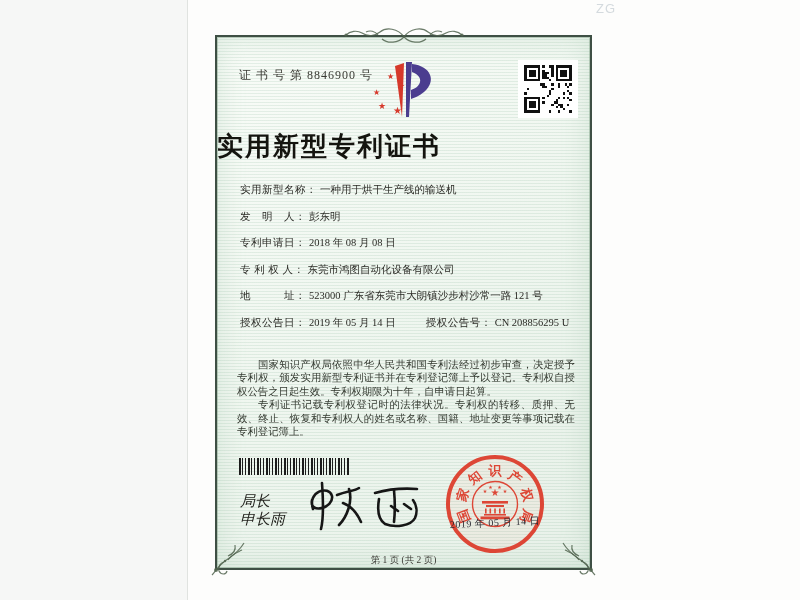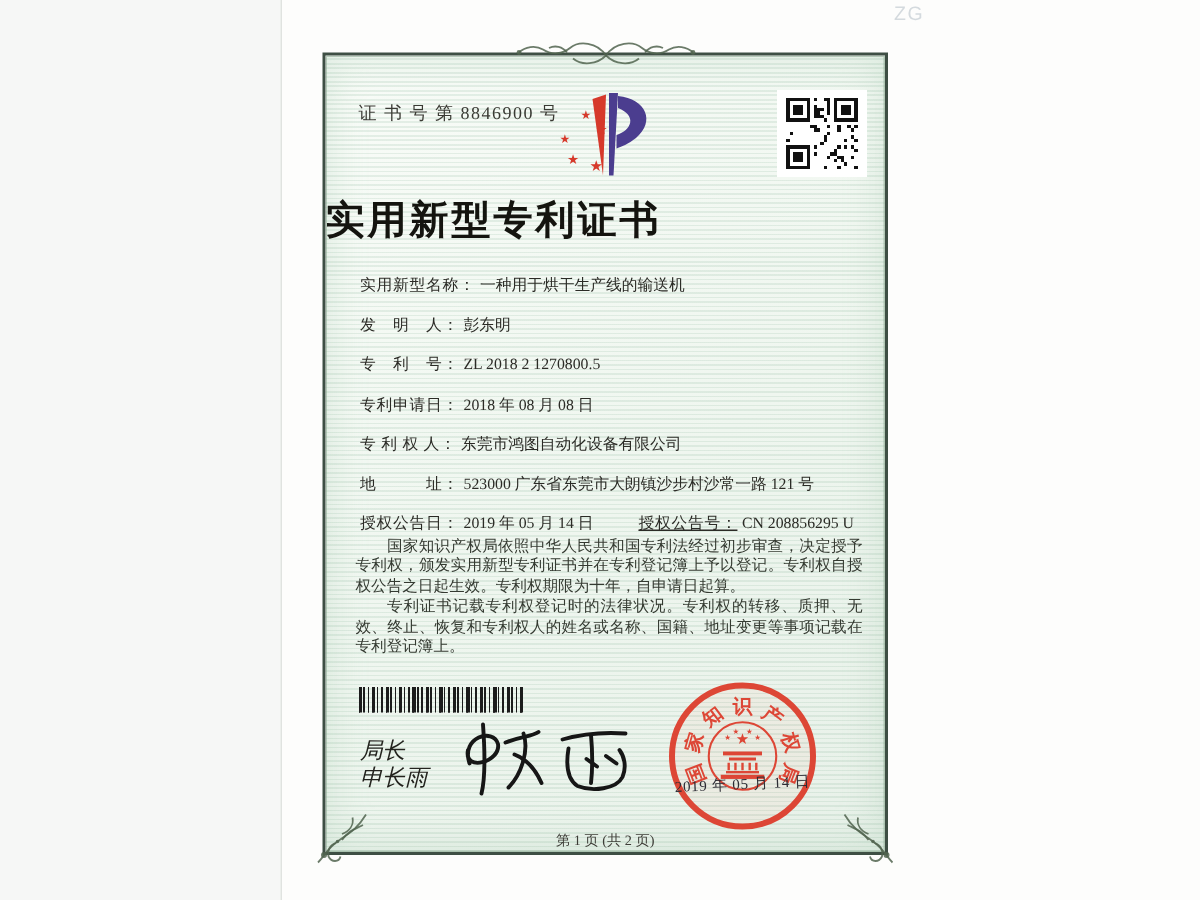--- a/index.html
+++ b/index.html
@@ -26,21 +26,21 @@
   .logo{position:absolute;left:152px;top:22px;width:70px;height:62px;}
   .qr{position:absolute;left:304px;top:26px;width:54px;height:52px;background:#fff;
     box-shadow:0 0 0 3px #fff;}
   .title{position:absolute;left:0;top:92px;width:100%;text-align:left;
     font-size:26px;font-weight:600;color:#14140f;letter-spacing:2px;}
   
   .fields{position:absolute;left:23px;top:146px;right:14px;font-size:10.5px;color:#2b2b26;}
   .field-row{height:16px;margin-bottom:10.5px;white-space:nowrap;}
   .f-label{letter-spacing:.5px;}
   .f-value{margin-left:3px;}
-  .grant2{margin-left:30px;text-decoration:underline;}
+  .grant2{margin-left:30px;}
   
   .paras{position:absolute;left:20px;top:321px;right:15px;font-size:10.4px;line-height:13.4px;
     color:#343a31;text-align:justify;}
   .paras p{margin:0;text-indent:21px;}
   
   .barcode{position:absolute;left:22px;top:421px;width:110px;height:17px;
     background:
       repeating-linear-gradient(90deg,#1c1c1c 0 1px,transparent 1px 3px),
       repeating-linear-gradient(90deg,#1c1c1c 0 2px,transparent 2px 9px),
       repeating-linear-gradient(90deg,#1c1c1c 0 1px,transparent 1px 6px);}
@@ -180,23 +180,20 @@
 
     <div class="title" data-name="certificate-title">实用新型专利证书</div>
 
     <div class="fields" data-name="fields-section">
       <div class="field-row" data-name="field-row-name">
         <span class="f-label" data-name="field-label">实用新型名称：</span><span class="f-value" data-name="field-value">一种用于烘干生产线的输送机</span>
       </div>
       <div class="field-row" data-name="field-row-inventor">
         <span class="f-label" data-name="field-label">发　明　人：</span><span class="f-value" data-name="field-value">彭东明</span>
       </div>
-      <div class="field-row" data-name="field-row-patent-no">
-        <span class="f-label" data-name="field-label">专　利　号：</span><span class="f-value" data-name="field-value">ZL 2018 2 1270800.5</span>
-      </div>
       <div class="field-row" data-name="field-row-filing-date">
         <span class="f-label" data-name="field-label">专利申请日：</span><span class="f-value" data-name="field-value">2018 年 08 月 08 日</span>
       </div>
       <div class="field-row" data-name="field-row-patentee">
         <span class="f-label" data-name="field-label">专 利 权 人：</span><span class="f-value" data-name="field-value">东莞市鸿图自动化设备有限公司</span>
       </div>
       <div class="field-row" data-name="field-row-address">
         <span class="f-label" data-name="field-label">地　　　址：</span><span class="f-value" data-name="field-value">523000 广东省东莞市大朗镇沙步村沙常一路 121 号</span>
       </div>
       <div class="field-row" data-name="field-row-grant">

